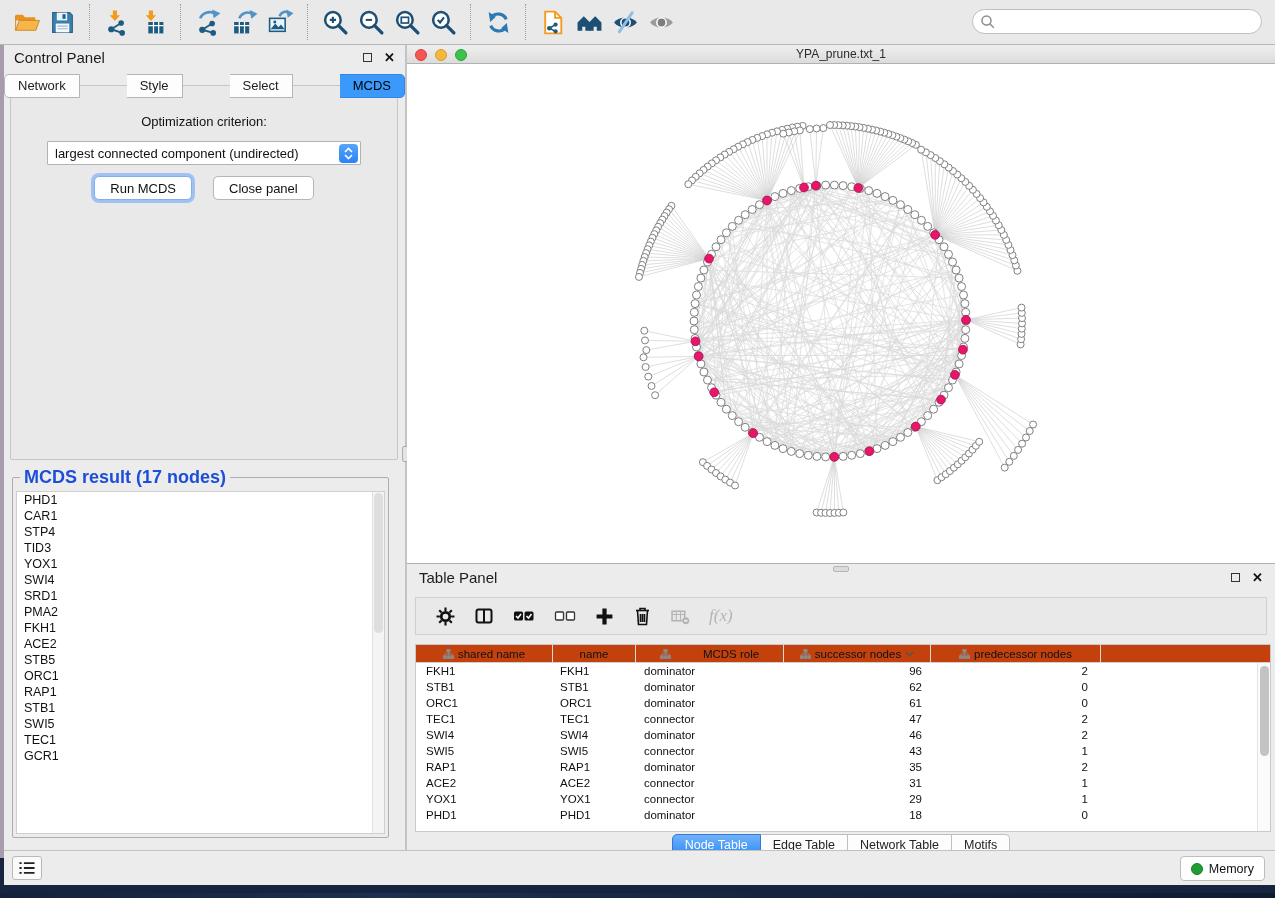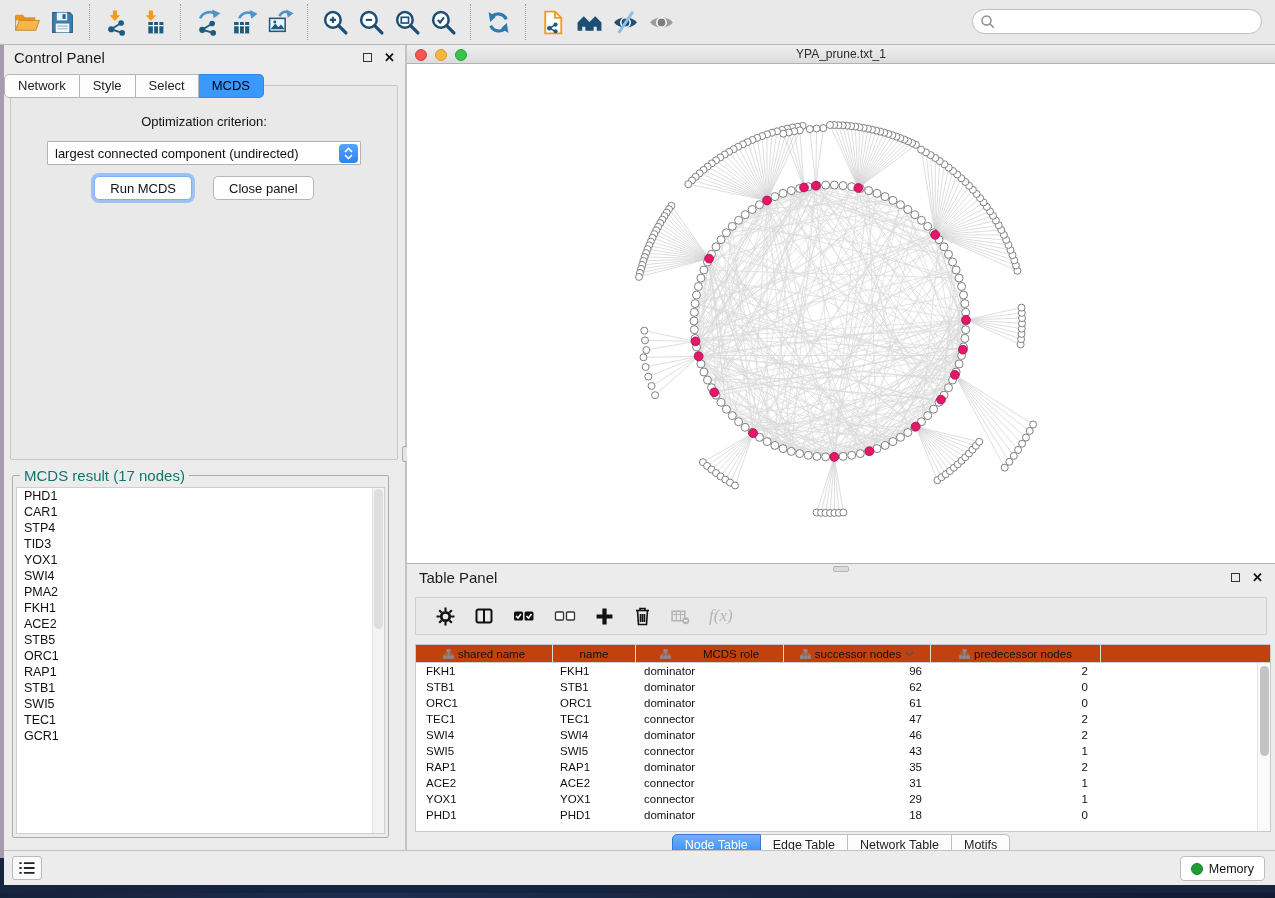--- a/index.html
+++ b/index.html
@@ -20,41 +20,41 @@
     border:1px solid #bfbfbf; border-radius:13px; display:flex; align-items:center; padding-left:7px; }
   .search-wrap input { border:none; outline:none; flex:1; height:20px; font-size:12px; background:transparent; font-family:"Liberation Sans",sans-serif; }
 
   
   .control-panel { position:absolute; left:4px; top:45px; width:401px; height:813px; background:#ececec; }
   .panel-header { height:24px; display:flex; align-items:center; padding:0 10px; }
   .panel-title { font-size:15px; color:#1c1c1c; }
   .panel-header .spacer { flex:1; }
   .float-box { width:9px; height:9px; border:1.5px solid #333; margin-right:12px; display:inline-block; }
   .close-x { font-size:13px; font-weight:bold; color:#111; line-height:1; }
-  .cp-tabs { position:absolute; left:0; top:29px; width:100%; display:flex; justify-content:flex-start; z-index:3; }
+  .cp-tabs { position:absolute; left:0; top:29px; width:100%; display:flex; justify-content:space-between; z-index:3; }
   .cp-tab { font-size:13px; color:#222; background:#fdfdfd; border:1px solid #b5b5b5; border-left:none;
     padding:3px 13px 4px; }
   .cp-tab:first-child { border-left:1px solid #b5b5b5; border-radius:5px 0 0 5px; }
   .cp-tab:last-child { border-radius:0 5px 5px 0; }
   .cp-tab.active { background:#3b99fc; border-color:#2f86ea; color:#000000; }
   .cp-content { position:absolute; left:6px; top:40px; width:388px; height:375px;
     background:#e9e9e9; border:1px solid #c6c6c6; border-radius:2px; }
   .opt-label { text-align:center; margin-top:28px; font-size:13px; color:#111; }
   .opt-select { position:relative; margin:12px auto 0; width:314px; height:24px; background:#fff;
     border:1px solid #b3b3b3; border-radius:1px; display:flex; align-items:center; padding-left:7px; }
   .opt-select .sel-text { font-size:13px; color:#111; }
   .sel-stepper { position:absolute; right:2px; top:2px; width:19px; height:19px; border-radius:4px;
     background:linear-gradient(#55a5fc,#2c82f4); display:flex; flex-direction:column; align-items:center; justify-content:center; }
   .btn-row { display:flex; justify-content:center; gap:21px; margin-top:11px; }
   .mac-btn { height:24px; padding:0 15px; background:#fff; border:1px solid #b6b6b6; border-radius:5px;
     font-size:13px; color:#111; display:flex; align-items:center; font-family:"Liberation Sans",sans-serif; }
   .mac-btn.focused { border-color:#7fb0f6; box-shadow:0 0 0 3px rgba(100,160,250,.55); }
   .mcds-fieldset { position:absolute; left:8px; top:422px; width:377px; height:371px;
     border:1px solid #adadad; border-radius:2px; background:#ececec; padding:3px; }
-  .mcds-fieldset legend { font-size:15px; color:#0f766e; padding:0 4px; margin-left:4px; }
+  .mcds-fieldset legend { font-size:18px; color:#1d4ed8; padding:0 4px; margin-left:4px;font-weight:bold; }
   .mcds-list { position:relative; width:100%; height:100%; background:#fff; border:1px solid #cfcfcf; overflow:hidden; }
   .mcds-item { font-size:12.5px; color:#111; line-height:16px; padding-left:7px; }
   .mcds-scroll { position:absolute; right:0; top:0; width:12px; height:100%; background:#f4f4f4; border-left:1px solid #e2e2e2; }
   .mcds-scroll .thumb { position:absolute; left:1px; top:1px; width:9px; height:140px; background:#dedede; border-radius:5px; }
 
   
   .v-splitter { position:absolute; left:405px; top:45px; width:2px; height:813px; background:#c3c3c3; }
   .v-grip { position:absolute; left:402px; top:446px; width:7px; height:16px; background:#e4e4e4; border:1px solid #adadad; border-radius:2px; }
 
   
@@ -285,20 +285,21 @@
     <fieldset class="mcds-fieldset">
       <legend>MCDS result (17 nodes)</legend>
       <div class="mcds-list">
         <div>
             <div class="mcds-item">PHD1</div>
             <div class="mcds-item">CAR1</div>
             <div class="mcds-item">STP4</div>
             <div class="mcds-item">TID3</div>
             <div class="mcds-item">YOX1</div>
             <div class="mcds-item">SWI4</div>
+            <div class="mcds-item">SRD1</div>
             <div class="mcds-item">PMA2</div>
             <div class="mcds-item">FKH1</div>
             <div class="mcds-item">ACE2</div>
             <div class="mcds-item">STB5</div>
             <div class="mcds-item">ORC1</div>
             <div class="mcds-item">RAP1</div>
             <div class="mcds-item">STB1</div>
             <div class="mcds-item">SWI5</div>
             <div class="mcds-item">TEC1</div>
             <div class="mcds-item">GCR1</div>

